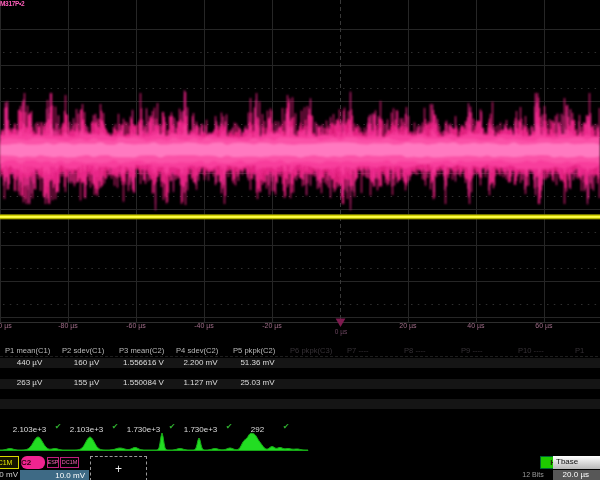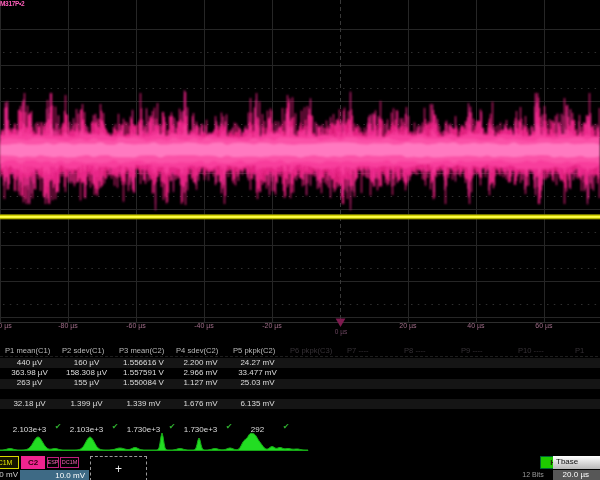--- a/index.html
+++ b/index.html
@@ -18,21 +18,21 @@
 .vc{display:inline-block;width:57px;text-align:center}
 .chk{position:absolute;top:421.5px;width:12px;text-align:center;font-size:8px;
  color:#2fae2f}
 #c1chip{position:absolute;left:-14px;top:456px;width:33px;height:13px;
  border:1px solid #d8d800;color:#e8e800;font-size:7px;text-align:center;
  line-height:11px;background:#151500}
 #c1v{position:absolute;left:-22px;top:469.5px;width:40px;text-align:right;
  font-size:8px;color:#cfcfcf}
 #c2chip{position:absolute;left:21px;top:456px;width:24px;height:13px;
  background:#f02490;color:#30000f;font-weight:bold;font-size:8px;
- text-align:center;line-height:13px;border-radius:0}
+ line-height:13px;border-radius:6px}
 #esp{position:absolute;left:46.5px;top:457px;width:12px;height:11px;
  border:1px solid #c01d7c;color:#ef64b2;font-size:5.5px;text-align:center;
  line-height:9px}
 #dc1m{position:absolute;left:60px;top:457px;width:19px;height:11px;
  border:1px solid #c01d7c;color:#ef64b2;font-size:5.5px;text-align:center;
  line-height:9px}
 #c2v{position:absolute;left:20px;top:469.5px;width:69px;height:10.5px;
  background:#3e6a85;color:#fff;font-size:8px;text-align:right;
  padding:1px 4px 0 0}
 #plus{position:absolute;left:90px;top:455.5px;width:57px;height:25px;
@@ -91,24 +91,22 @@
     <div class="ax" style="left:106px">-60 µs</div>
     <div class="ax" style="left:174px">-40 µs</div>
     <div class="ax" style="left:242px">-20 µs</div>
     <div class="ax" style="left:378px">20 µs</div>
     <div class="ax" style="left:446px">40 µs</div>
     <div class="ax" style="left:514px">60 µs</div>
 <div class="stripe" style="top:358.2px"></div>
     <div class="stripe" style="top:378.6px"></div>
     <div class="stripe" style="top:399.0px"></div>
 <div id="thead"><span class="hc">P1 mean(C1)</span><span class="hc">P2 sdev(C1)</span><span class="hc">P3 mean(C2)</span><span class="hc">P4 sdev(C2)</span><span class="hc">P5 pkpk(C2)</span><span class="hc dim">P6 pkpk(C3)</span><span class="hc dim">P7 ----</span><span class="hc dim">P8 ----</span><span class="hc dim">P9 ----</span><span class="hc dim">P10 ----</span><span class="hc dim" style="width:30px">P1</span></div>
-<div class="trow" style="top:357.9px"><span class="vc">440 µV</span><span class="vc">160 µV</span><span class="vc">1.556616 V</span><span class="vc">2.200 mV</span><span class="vc">24.27 mV</span></div>
-    <div class="trow" style="top:368.1px"><span class="vc">363.98 µV</span><span class="vc">158.308 µV</span><span class="vc">1.557591 V</span><span class="vc">2.966 mV</span><span class="vc">33.477 mV</span></div>
+<div class="trow" style="top:357.9px"><span class="vc">440 µV</span><span class="vc">160 µV</span><span class="vc">1.556616 V</span><span class="vc">2.200 mV</span><span class="vc">51.36 mV</span></div>
     <div class="trow" style="top:378.3px"><span class="vc">263 µV</span><span class="vc">155 µV</span><span class="vc">1.550084 V</span><span class="vc">1.127 mV</span><span class="vc">25.03 mV</span></div>
-    <div class="trow" style="top:398.7px"><span class="vc">32.18 µV</span><span class="vc">1.399 µV</span><span class="vc">1.339 mV</span><span class="vc">1.676 mV</span><span class="vc">6.135 mV</span></div>
     <div class="trow" style="top:425px"><span class="vc">2.103e+3</span><span class="vc">2.103e+3</span><span class="vc">1.730e+3</span><span class="vc">1.730e+3</span><span class="vc">292</span></div>
 <div class="chk" style="left:52px">✔</div>
     <div class="chk" style="left:109px">✔</div>
     <div class="chk" style="left:166px">✔</div>
     <div class="chk" style="left:223px">✔</div>
     <div class="chk" style="left:280px">✔</div>
 <div id="c1chip">DC1M</div>
 <div id="c1v">10.0 mV</div>
 <div id="c2chip">C2</div>
 <div id="esp">ESP</div>

